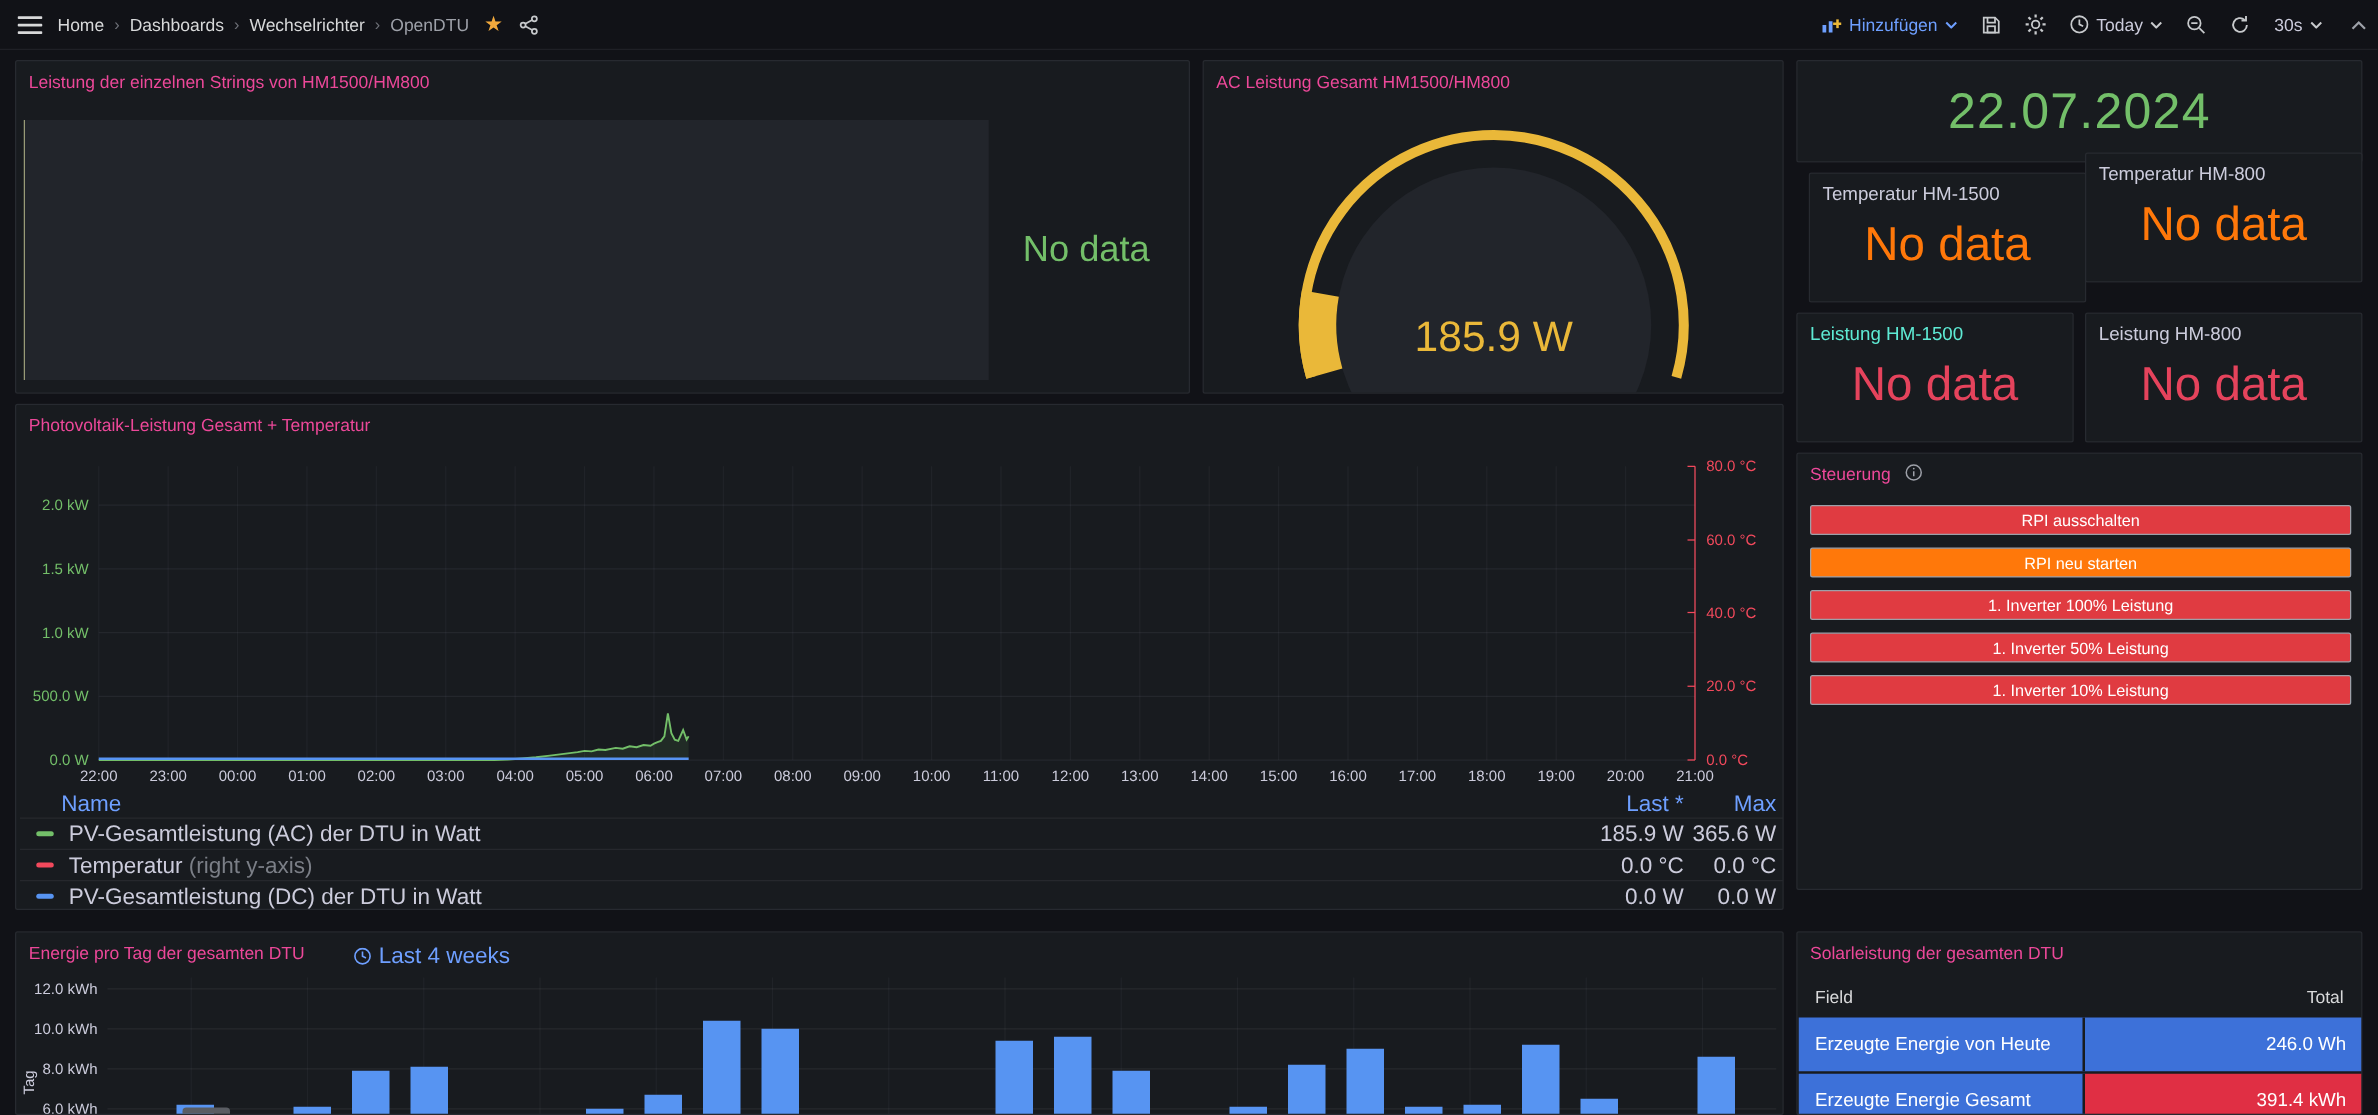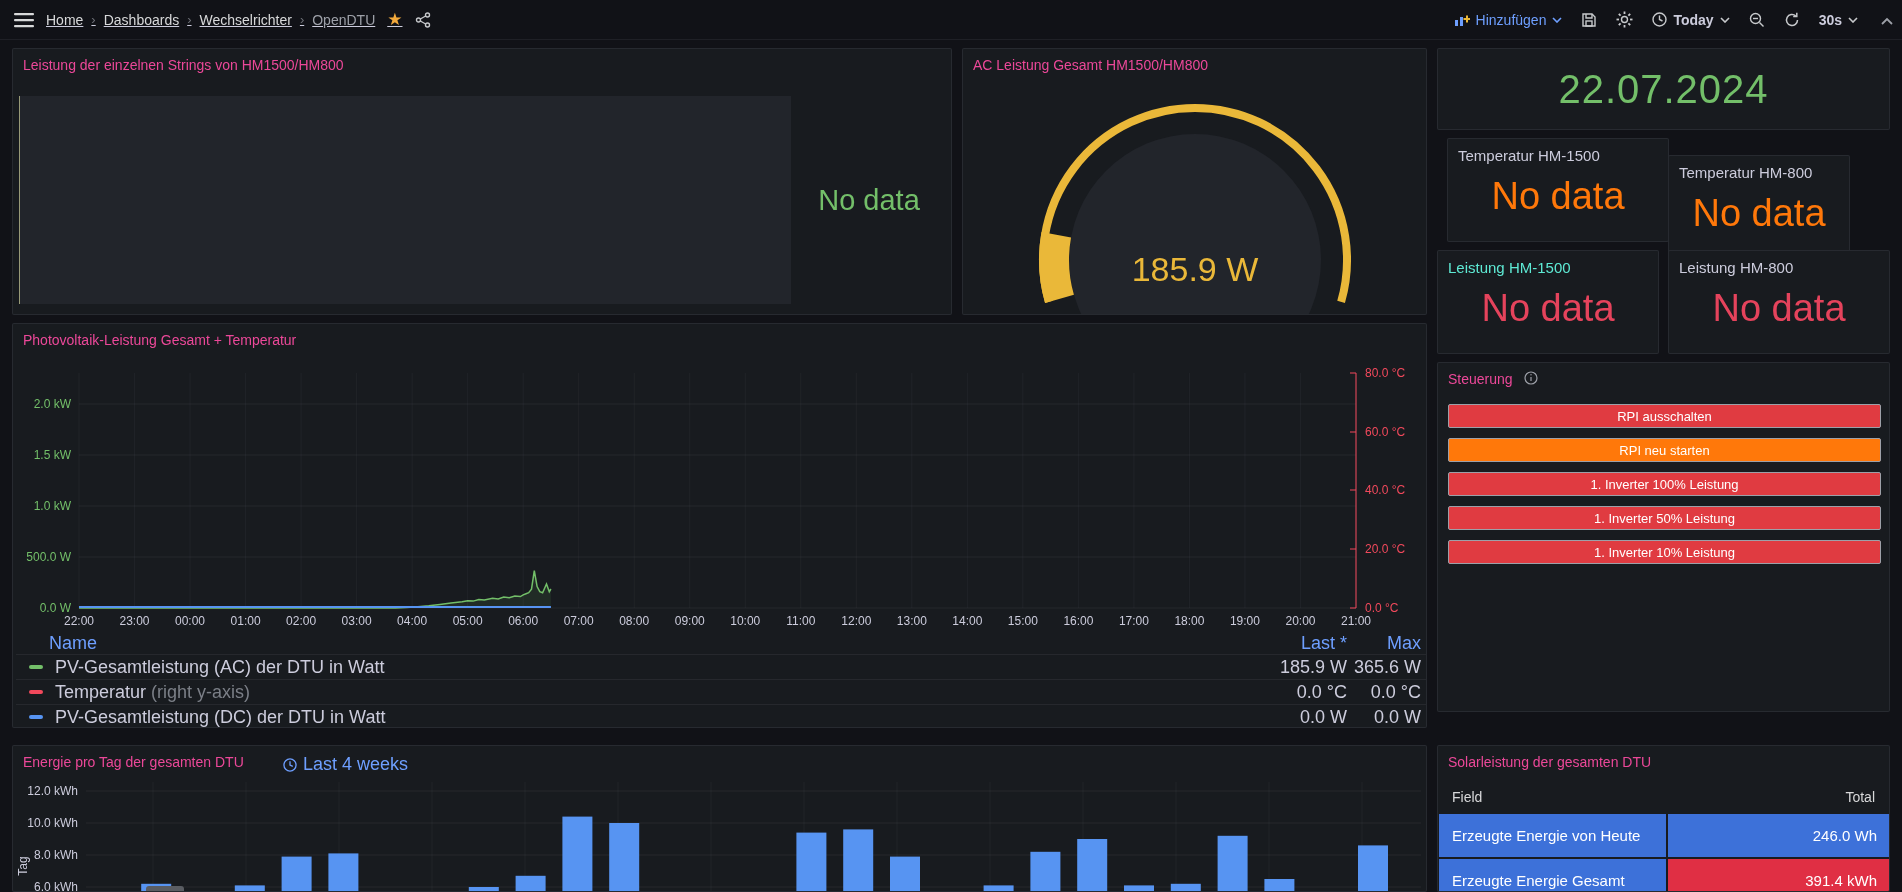--- a/index.html
+++ b/index.html
@@ -4,30 +4,30 @@
 <style>
   * { margin:0; padding:0; box-sizing:border-box; }
   html,body { width:1902px; height:892px; background:#111217; overflow:hidden;
     font-family:"Liberation Sans", sans-serif; color:#CCCCDC; }
   svg text { font-family:"Liberation Sans", sans-serif; }
 
   
   .nav { position:absolute; left:0; top:0; width:1902px; height:40px;
     display:flex; align-items:center; justify-content:space-between;
     padding:0 14px; border-bottom:1px solid rgba(204,204,220,0.08); background:#111217; }
-  .nav-left { display:flex; align-items:center; gap:12px;text-decoration:underline; }
+  .nav-left { display:flex; align-items:center; gap:12px; }
   .crumbs { display:flex; align-items:center; gap:8px; font-size:14px; }
   .crumb { color:#D8D9DA; cursor:pointer; }
   .crumb.current { color:#9DA0A8; }
   .crumb-sep { color:#6E7077; font-size:13px; }
   .star { color:#F2A93C; font-size:17px; cursor:pointer; line-height:1; }
   .nav-right { display:flex; align-items:center; gap:19px; margin-right:30px; }
   .nav-ico { display:inline-flex; align-items:center; cursor:pointer; }
   .add-btn { display:flex; align-items:center; gap:6px; color:#6E9FFF; font-size:14px; font-weight:500; cursor:pointer; }
-  .picker { display:flex; align-items:center; gap:6px; color:#CCCCDC; font-size:14px; cursor:pointer;font-weight:bold; }
+  .picker { display:flex; align-items:center; gap:6px; color:#CCCCDC; font-size:14px; cursor:pointer; }
   .caret-up { position:absolute; right:8px; top:12px; cursor:pointer; }
 
   
   .panel { position:absolute; background:#181B1F; border:1px solid rgba(204,204,220,0.09);
     border-radius:2px; overflow:hidden; }
   .ptitle { position:absolute; left:10px; top:8px; font-size:14px; font-weight:500;
     color:#ec4899; white-space:nowrap; }
 
   
   .inner-plot { position:absolute; left:6px; top:47px; width:772px; height:208px; background:#22252B; }
@@ -197,21 +197,21 @@
 </div>
 
 <div class="panel date-panel" style="left:1437px; top:48px; width:453px; height:82px;">
   <span>22.07.2024</span>
 </div>
 
 <div class="panel stat" style="left:1437px; top:138px; width:222px; height:104px;margin-left:10px;">
   <div class="ptitle" style="font-size:15px;color:#CCCCDC;font-weight:400;">Temperatur HM-1500</div>
   <div class="stat-value" style="color: rgb(255, 120, 10);">No data</div>
 </div>
-<div class="panel stat" style="left:1668px; top:155px; width:182px; height:104px;">
+<div class="panel stat" style="left:1668px; top:122px; width:222px; height:104px;">
   <div class="ptitle" style="font-size:15px;color:#CCCCDC;font-weight:400;">Temperatur HM-800</div>
   <div class="stat-value" style="color: rgb(255, 120, 10);">No data</div>
 </div>
 <div class="panel stat" style="left:1437px; top:250px; width:222px; height:104px;">
   <div class="ptitle" style="font-size:15px;color:#5eead4;font-weight:400;">Leistung HM-1500</div>
   <div class="stat-value" style="color: rgb(229, 67, 92);">No data</div>
 </div>
 <div class="panel stat" style="left:1668px; top:250px; width:222px; height:104px;">
   <div class="ptitle" style="font-size:15px;color:#CCCCDC;font-weight:400;">Leistung HM-800</div>
   <div class="stat-value" style="color: rgb(229, 67, 92);">No data</div>

